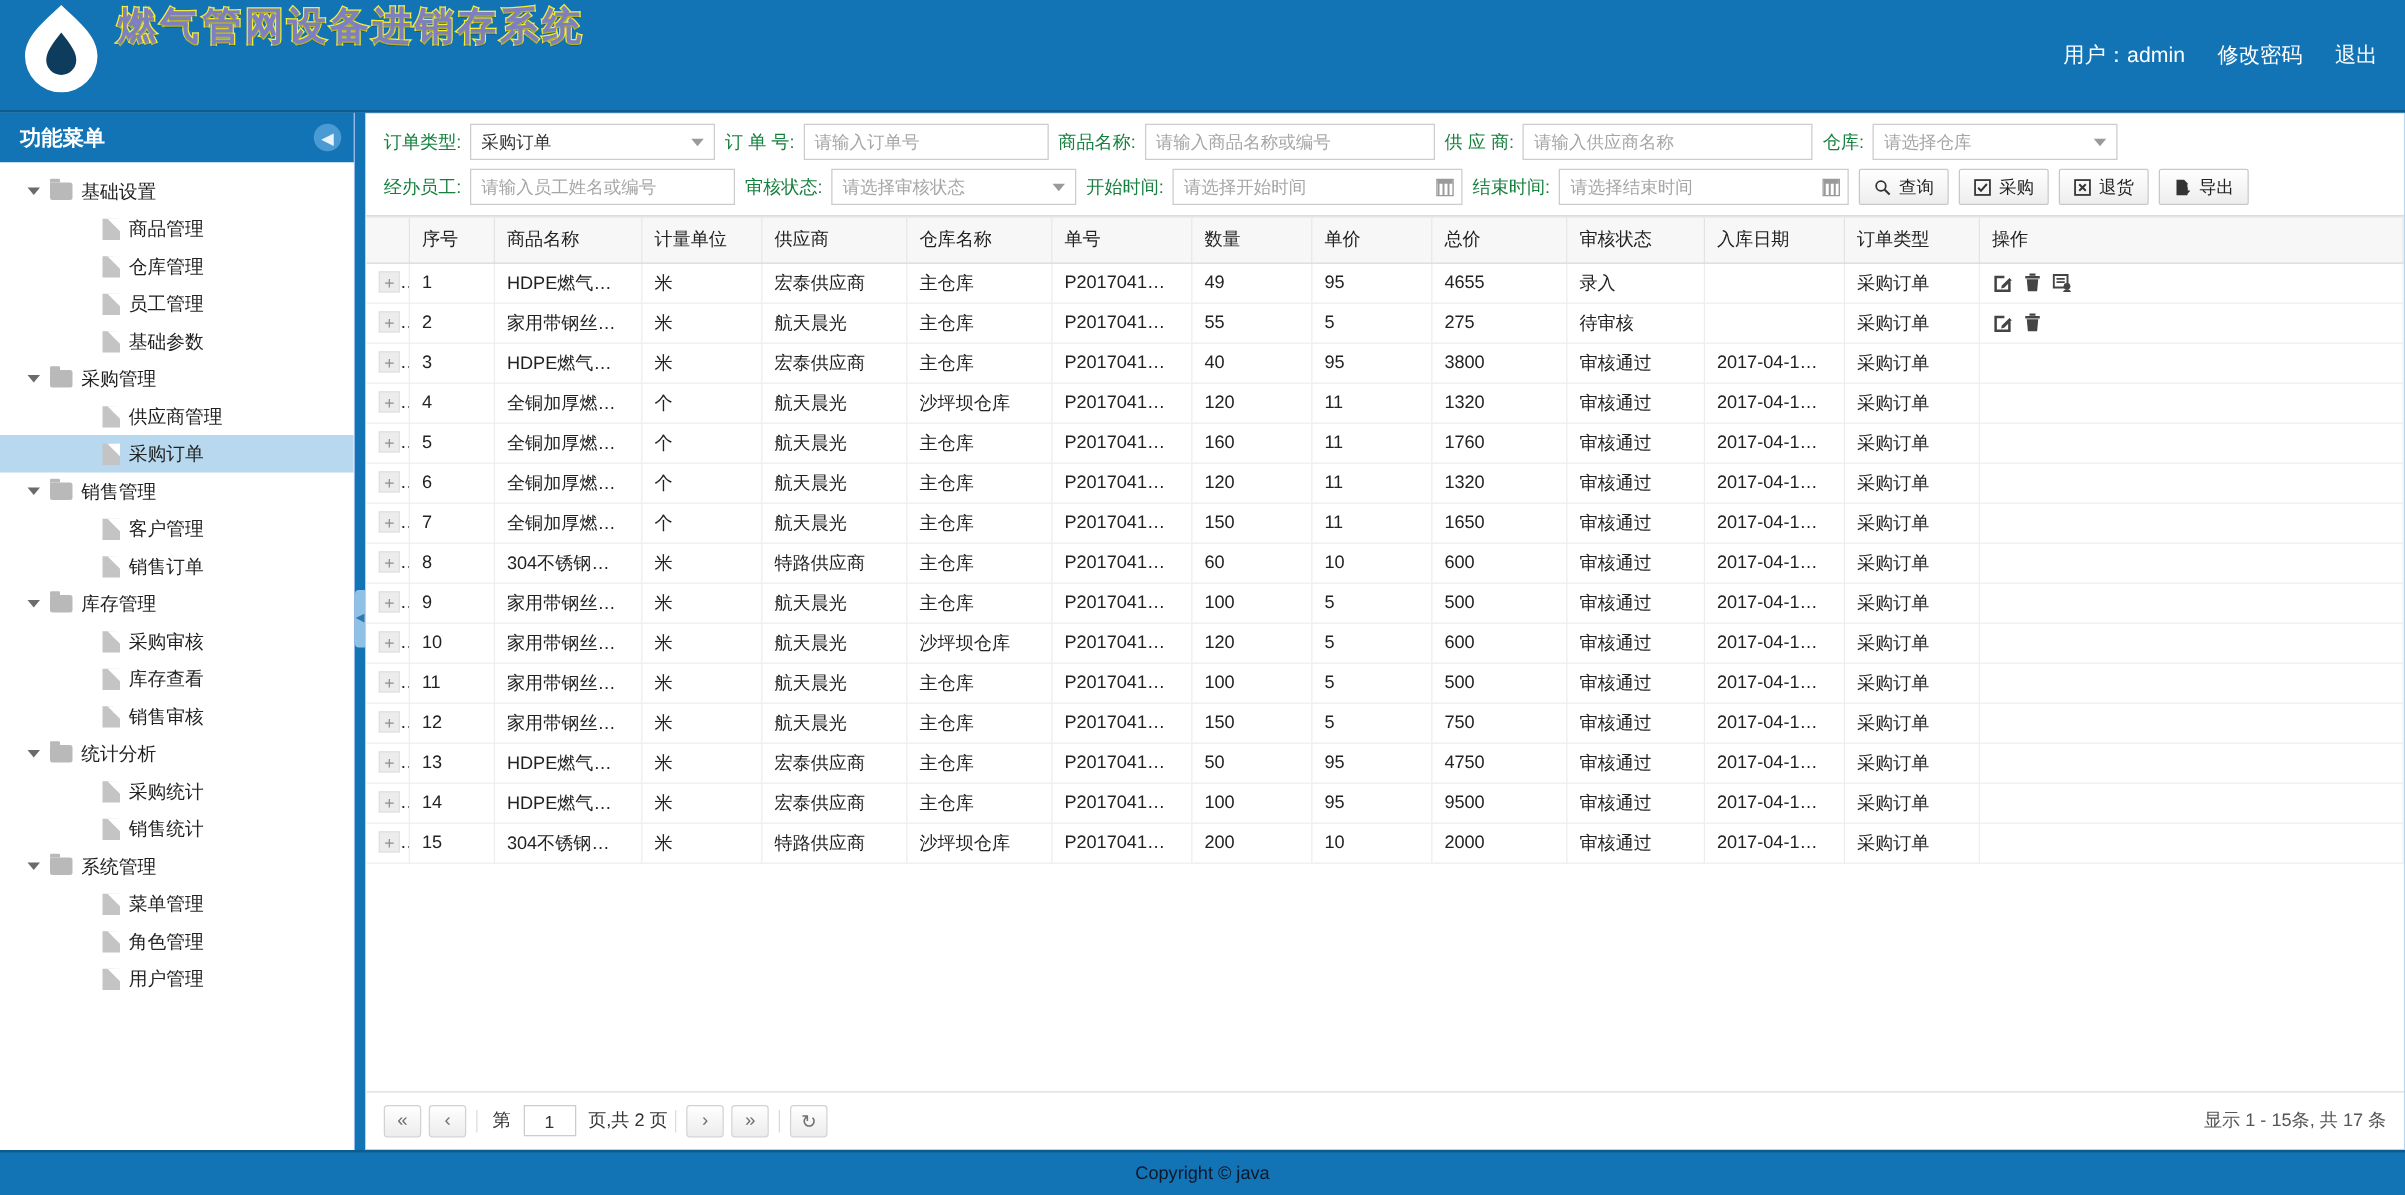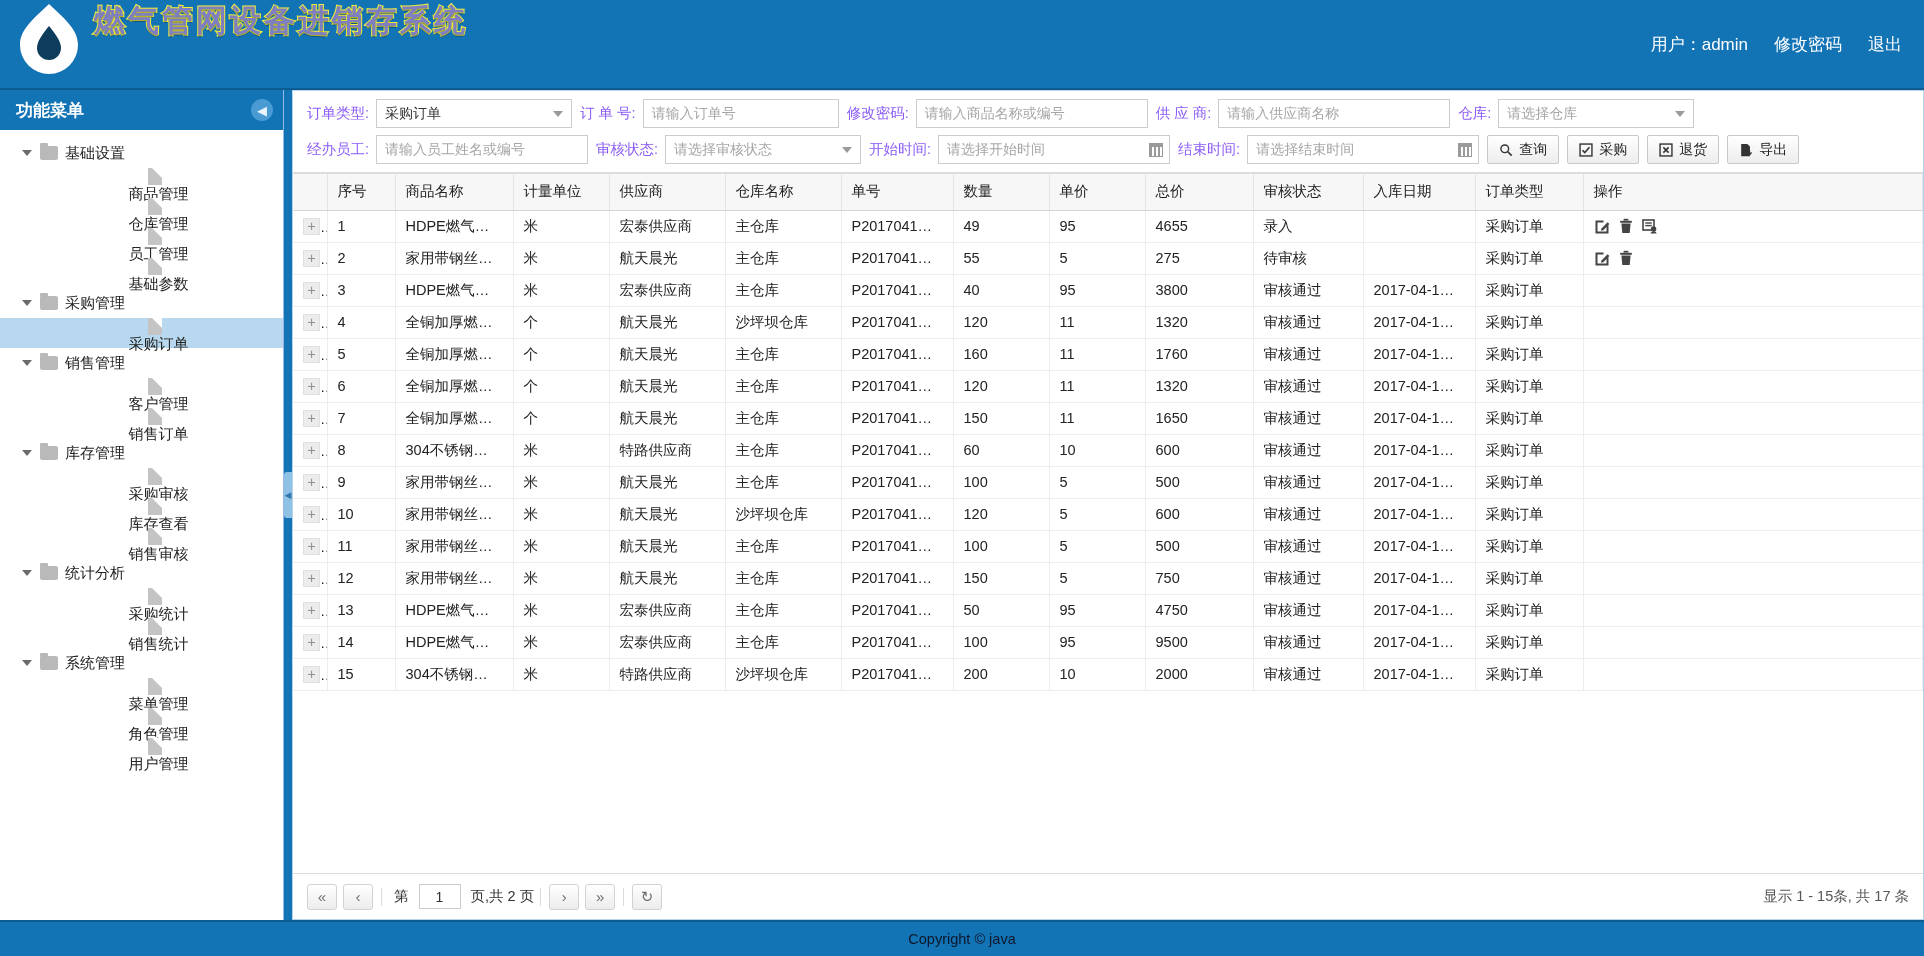--- a/index.html
+++ b/index.html
@@ -90,21 +90,21 @@
   .menu { flex: 1 1 auto; overflow: hidden; padding-top: 8px; background:#fff; }
   .menu-group > .menu-node { padding-left: 22px; }
   .menu-node {
     display: flex; align-items: center;
     height: 30px;
     font-size: 15px;
     color: #222;
     cursor: pointer;
     white-space: nowrap;
   }
-  .menu-node.child { padding-left: 34px; flex-direction: column; }
+  .menu-node.child { padding-left: 82px; }
   .menu-node.active { background: #b7d8ee; }
   .caret {
     width: 0; height: 0;
     border-left: 5px solid transparent;
     border-right: 5px solid transparent;
     border-top: 6px solid #6b6b6b;
     margin-right: 8px;
     flex: 0 0 auto;
   }
   .folder-icon {
@@ -160,21 +160,21 @@
     border-bottom: 1px solid #dcdcdc;
   }
   .filter-row {
     display: flex; align-items: center;
     gap: 0;
     margin-bottom: 7px;
     white-space: nowrap;
   }
   .filter-row:last-child { margin-bottom: 2px; }
   .fl {
-    font-size: 14.5px; color: #8b5cf6;
+    font-size: 14.5px; color: #15803d;
     margin: 0 7px 0 8px;
     flex: 0 0 auto;
   }
   .fld {
     height: 29px;
     border: 1px solid #cccccc;
     background: #fff;
     font-size: 14px;
     color: #333;
     padding: 0 8px;
@@ -358,20 +358,24 @@
             <span class="file-icon"></span>
             <span>基础参数</span>
           </div>
         </div>
         <div class="menu-group">
           <div class="menu-node">
             <span class="caret"></span>
             <span class="folder-icon"></span>
             <span>采购管理</span>
           </div>
+          <div class="menu-node child">
+            <span class="file-icon"></span>
+            <span>供应商管理</span>
+          </div>
           <div class="menu-node child active">
             <span class="file-icon"></span>
             <span>采购订单</span>
           </div>
         </div>
         <div class="menu-group">
           <div class="menu-node">
             <span class="caret"></span>
             <span class="folder-icon"></span>
             <span>销售管理</span>
@@ -451,21 +455,21 @@
       <div class="filter-row">
         <span class="fl">订单类型:</span>
         <div class="fld sel w-sel-order">
           <span>采购订单</span>
           <span class="dd-arrow"></span>
         </div>
 
         <span class="fl">订 单 号:</span>
         <div class="fld ph w-order-no">请输入订单号</div>
 
-        <span class="fl">修改密码:</span>
+        <span class="fl">商品名称:</span>
         <div class="fld ph w-goods">请输入商品名称或编号</div>
 
         <span class="fl">供 应 商:</span>
         <div class="fld ph w-supplier">请输入供应商名称</div>
 
         <span class="fl">仓库:</span>
         <div class="fld sel ph w-warehouse">
           <span>请选择仓库</span>
           <span class="dd-arrow"></span>
         </div>

